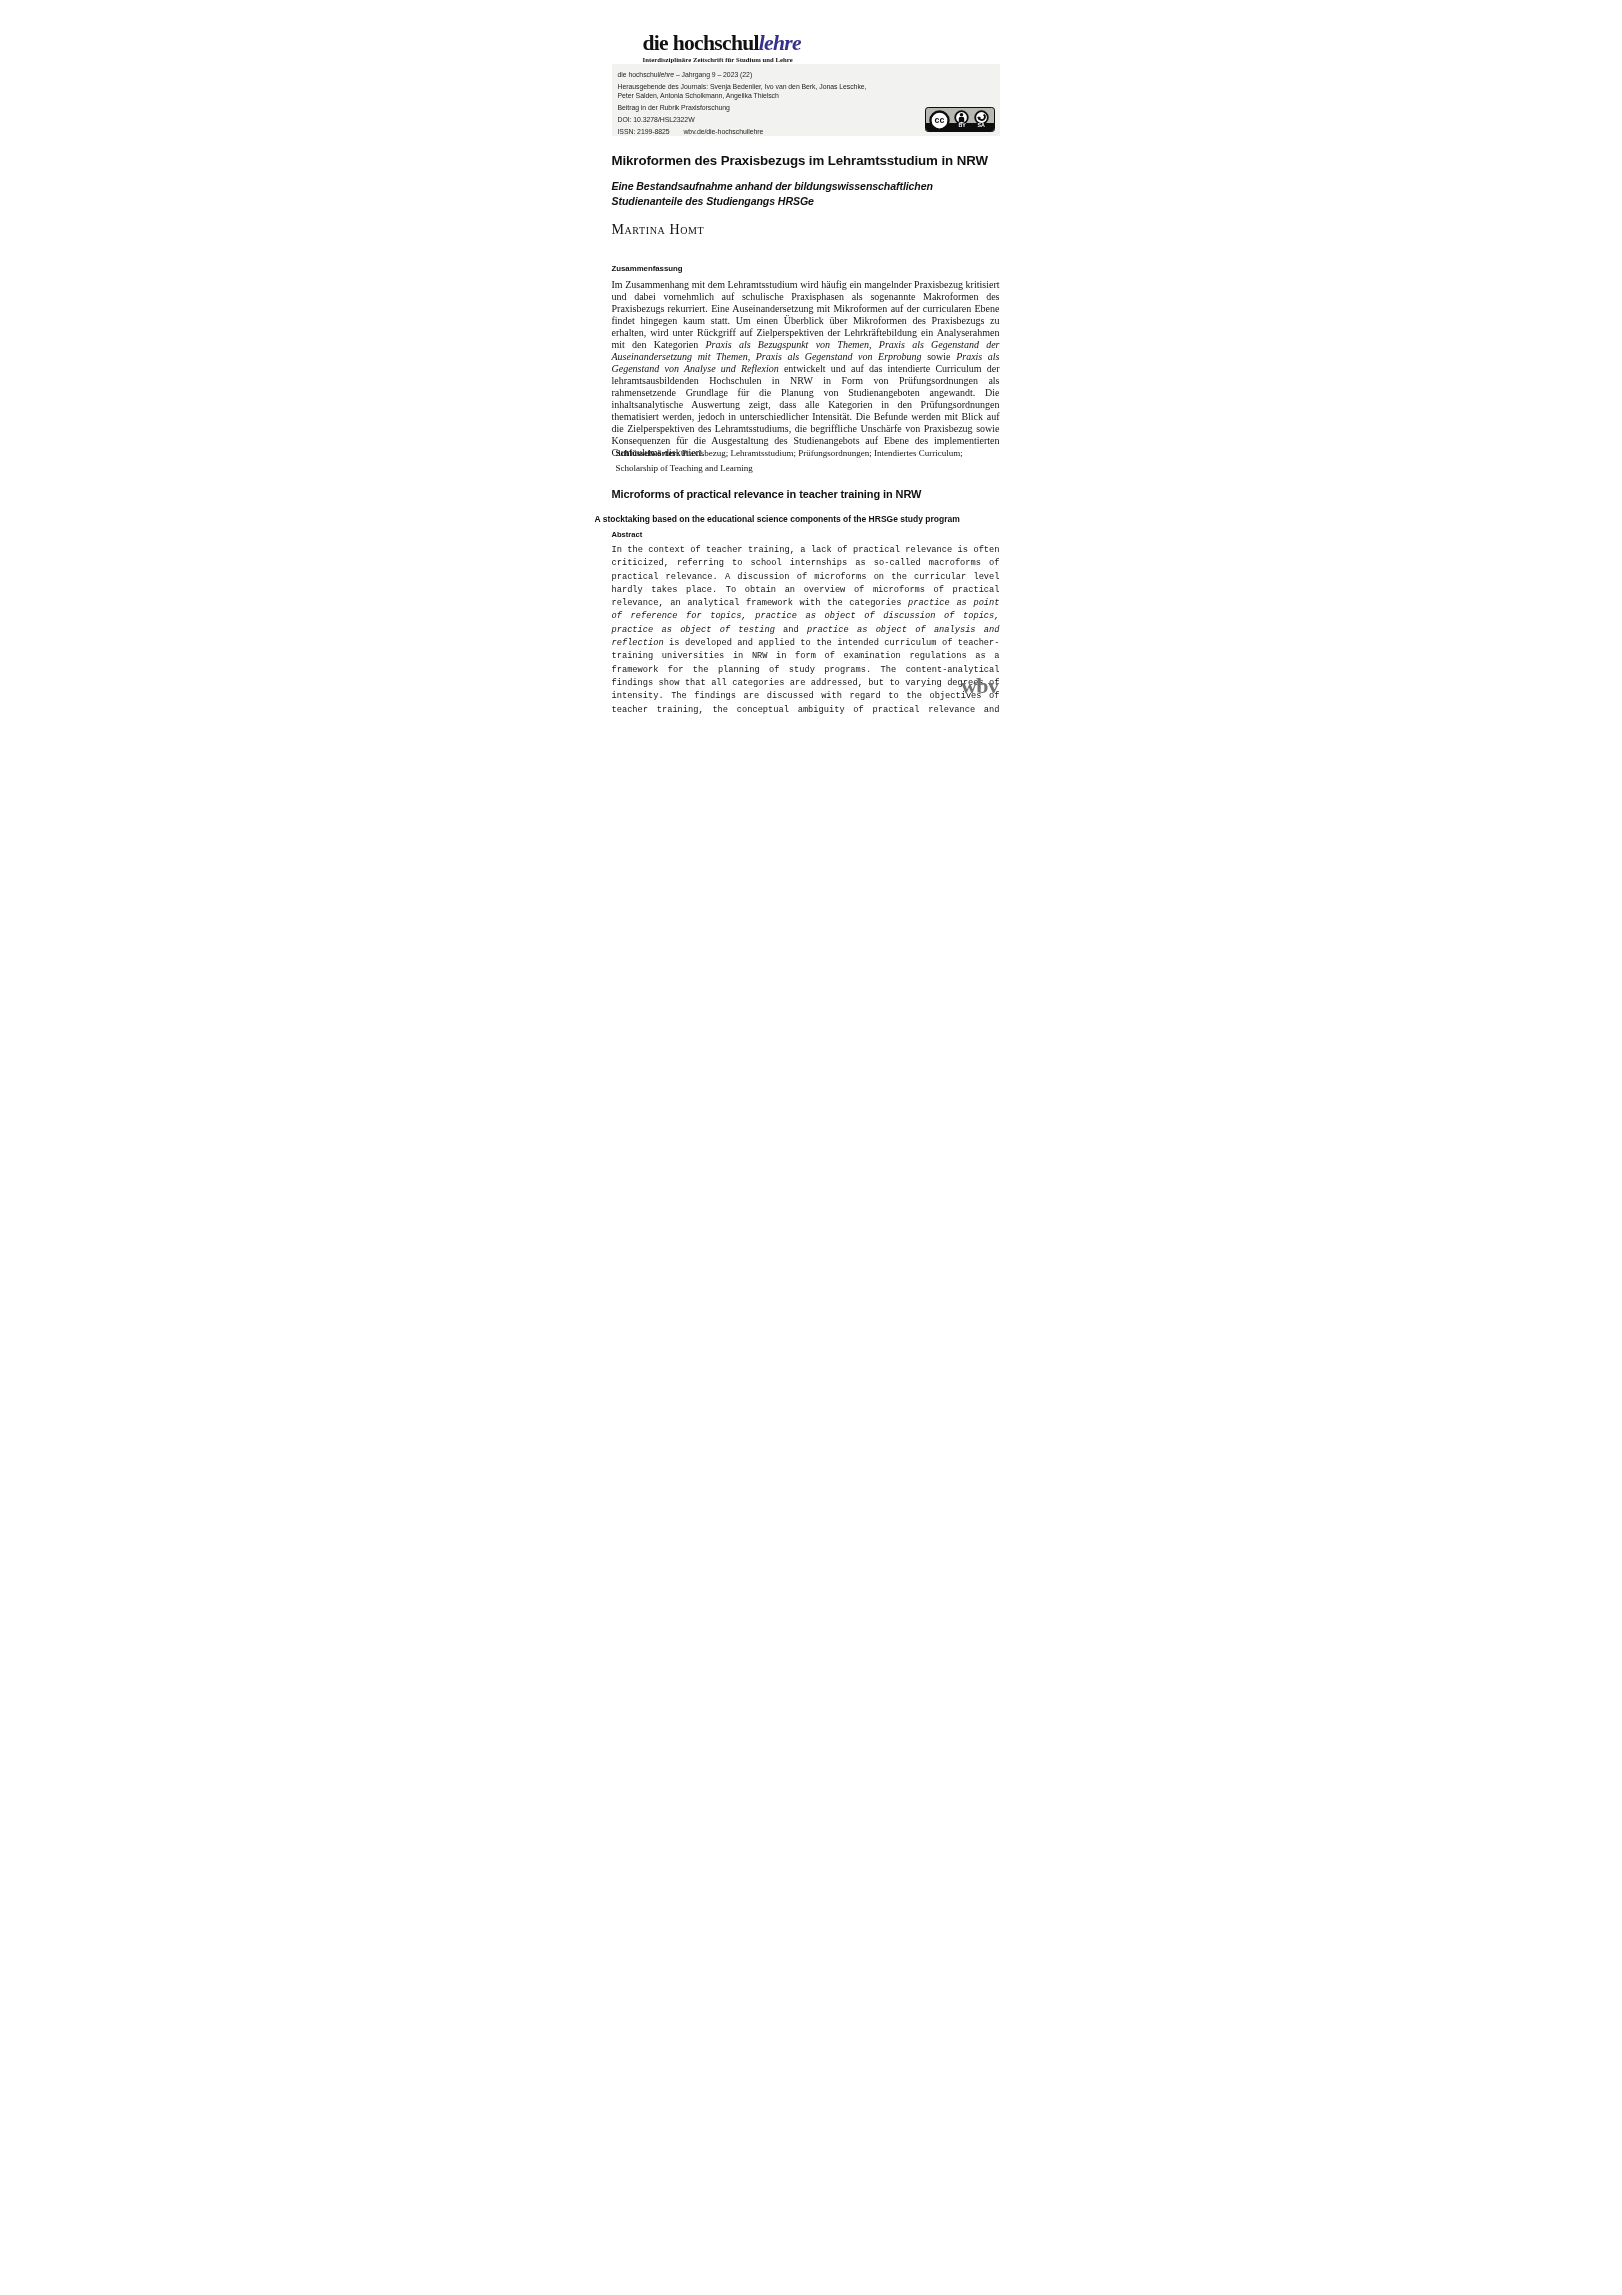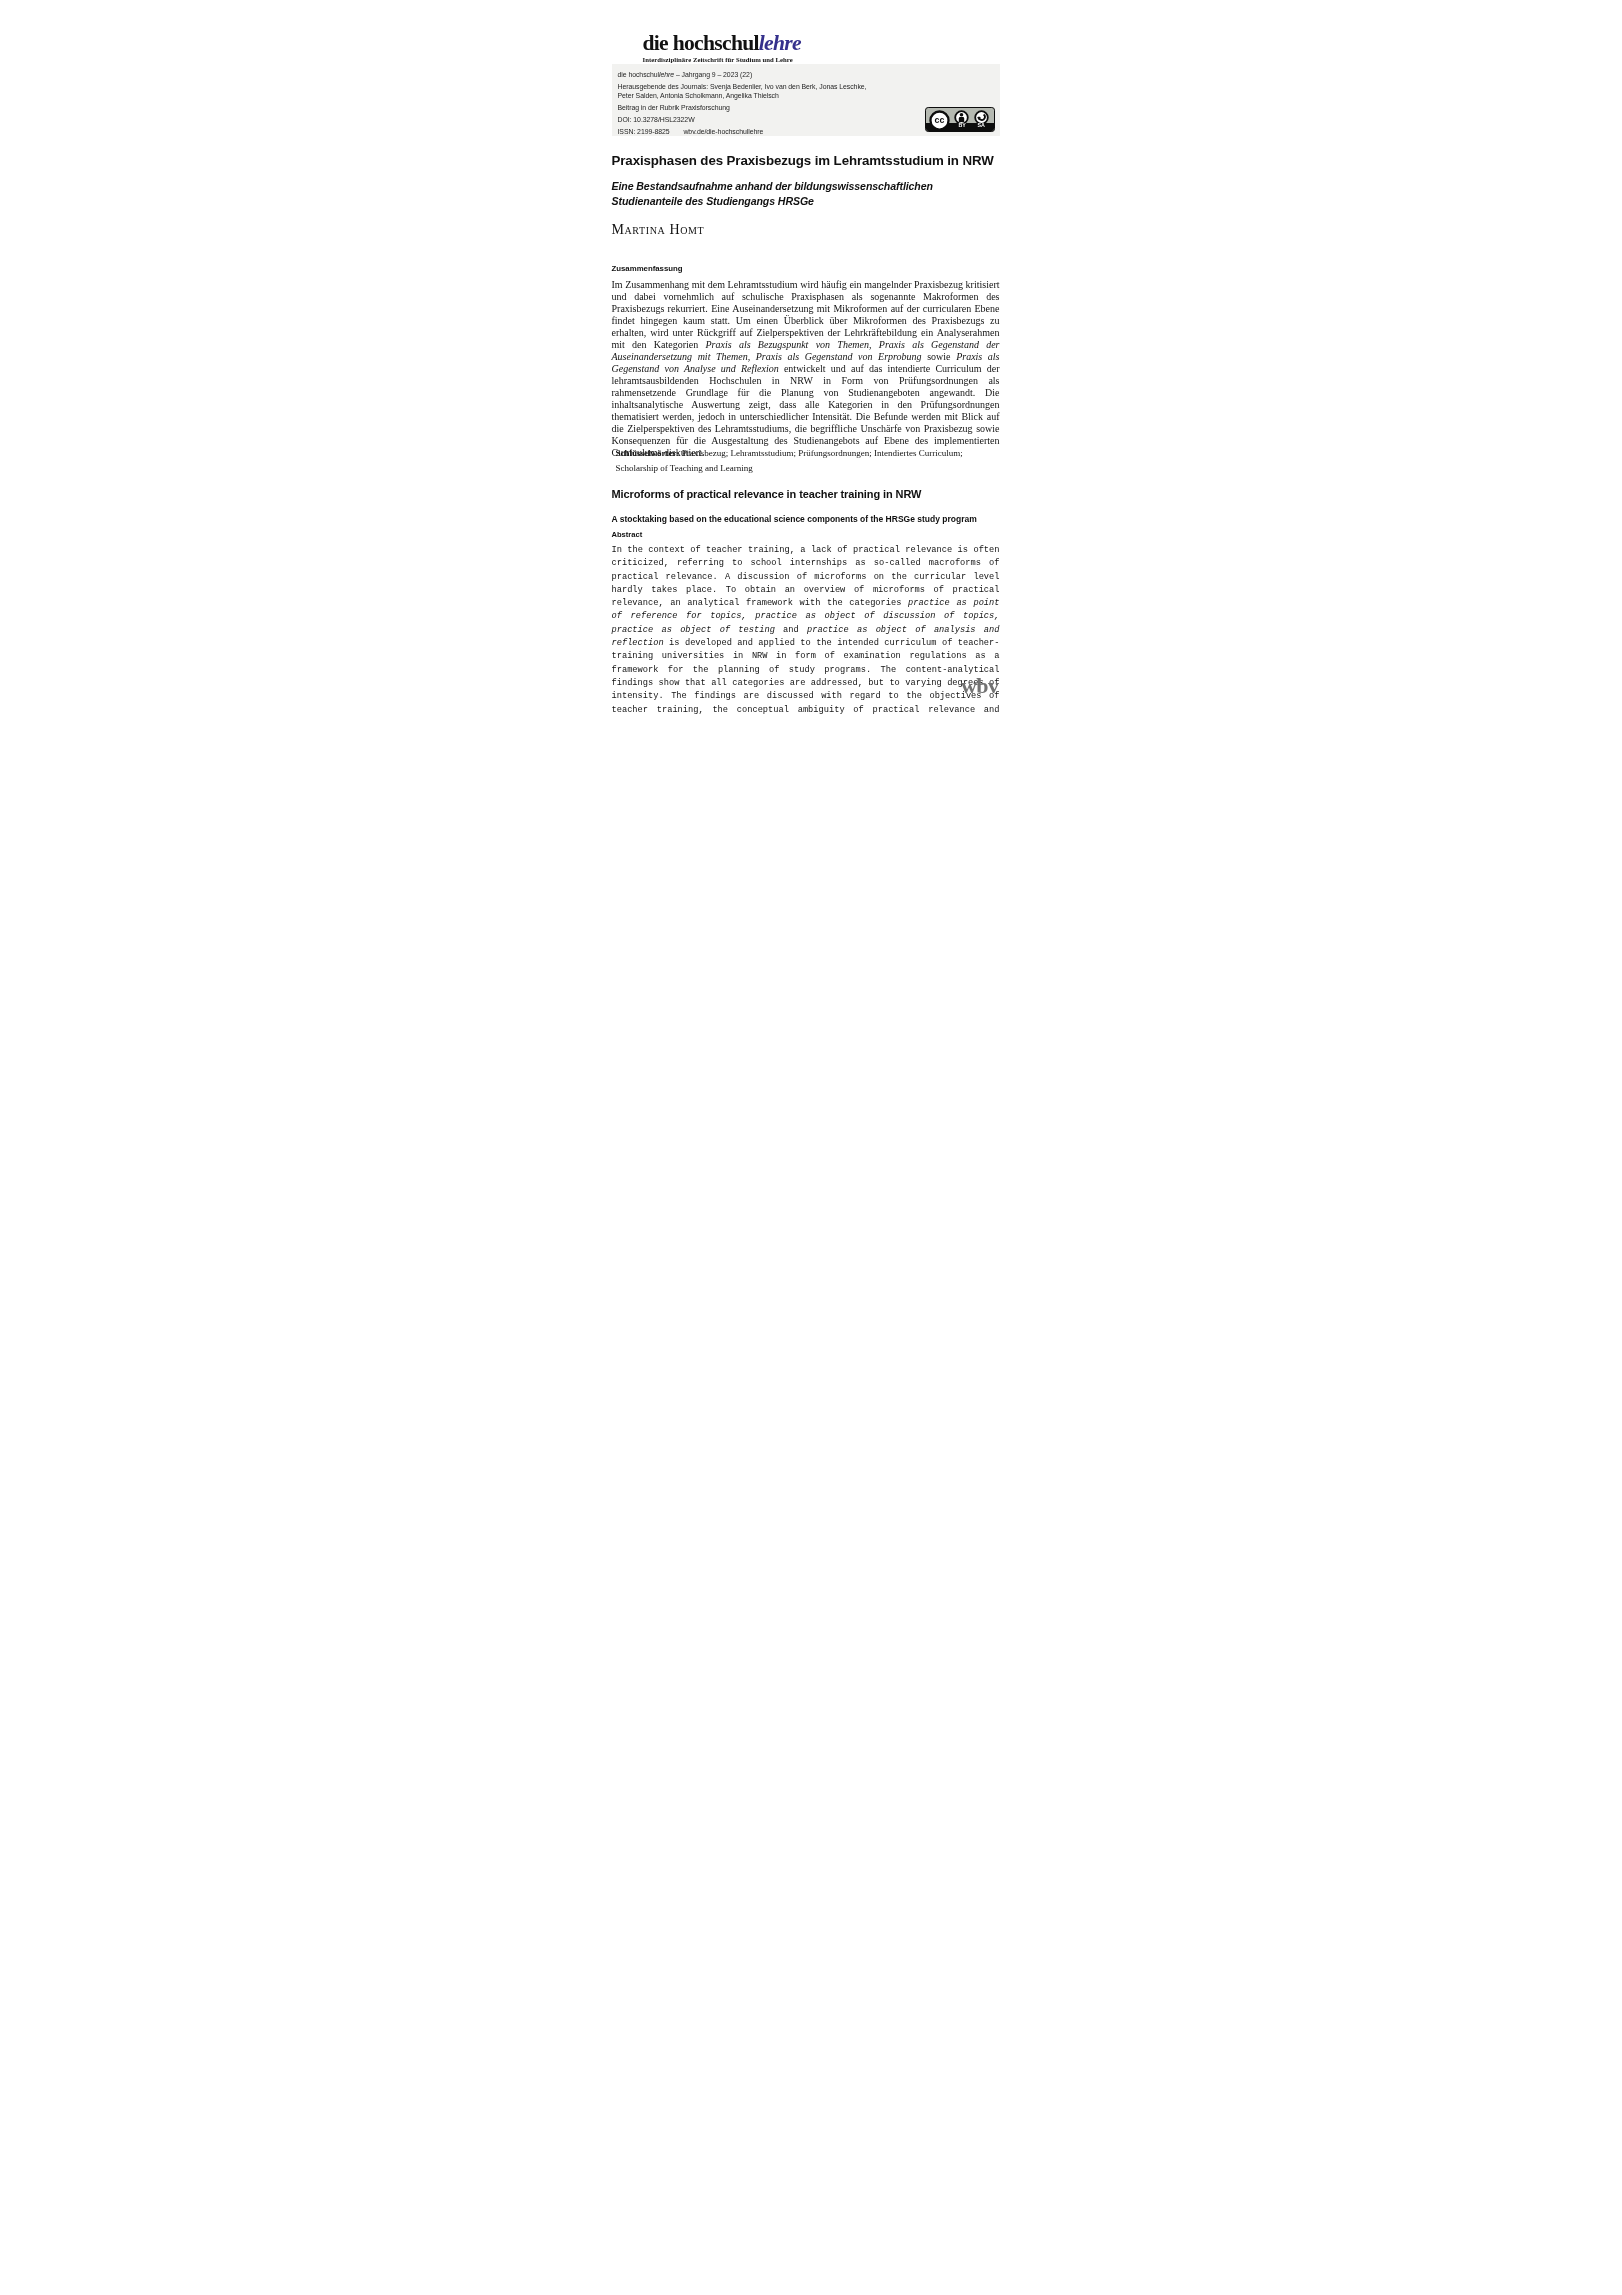--- a/index.html
+++ b/index.html
@@ -63,21 +63,21 @@
     text-align:justify; color:#131313;
   }
   .keywords {
     position:absolute; left:53px; top:442px; width:388px;
     font-family:"Liberation Serif", serif; font-size:9px; line-height:15px;
     text-align:left; color:#131313;
   }
   .keywords b { font-weight:700; }
 
   .title-en { position:absolute; left:53px; top:488px; width:390px; font-size:11px; font-weight:700; letter-spacing:-0.1px; }
-  .subtitle-en { position:absolute; left:53px; top:514px; width:390px; font-size:8.5px; font-weight:700; }
+  .subtitle-en { position:absolute; left:36px; top:514px; width:390px; font-size:8.5px; font-weight:700; }
   .h-en { position:absolute; left:53px; top:530px; font-size:7.6px; font-weight:700; }
   .abstract-en {
     position:absolute; left:53px; top:544px; width:388px;
     font-family:Liberation Mono, monospace; font-size:8.7px; line-height:13.3px;
     text-align:justify; color:#131313;
   }
 
   .publisher-logo {
     position:absolute; right:65px; top:675px;
     font-family:"Liberation Serif", serif; font-weight:700; font-size:22px;
@@ -124,21 +124,21 @@
       <svg class="cc-circle" style="left:48px; top:1.8px;" width="15" height="15" viewBox="0 0 100 100">
         <circle cx="50" cy="50" r="42" fill="#ffffff" stroke="#0d0d0d" stroke-width="12"></circle>
         <path d="M 64 30 A 20 20 0 1 1 33 45" fill="none" stroke="#0d0d0d" stroke-width="12"></path>
         <polygon points="20,48 46,48 33,66" fill="#0d0d0d"></polygon>
       </svg>
       <span class="cc-label by">BY</span>
       <span class="cc-label sa">SA</span>
     </div>
   </div>
 
-  <h1 class="title" style="margin:0;">Praxisphasen des Praxisbezugs im Lehramtsstudium in NRW</h1>
+  <h1 class="title" style="margin:0;">Mikroformen des Praxisbezugs im Lehramtsstudium in NRW</h1>
   <h2 class="subtitle" style="margin:0;">Eine Bestandsaufnahme anhand der bildungswissenschaftlichen Studienanteile des Studiengangs HRSGe</h2>
   <div class="author">Martina Homt</div>
 
   <div class="h-de">Zusammenfassung</div>
   <p class="abstract-de" style="margin:0;"><span>Im Zusammenhang mit dem Lehramtsstudium wird häufig ein mangelnder Praxisbezug kritisiert und dabei vornehmlich auf schulische Praxisphasen als sogenannte Makroformen des Praxisbezugs rekurriert. Eine Auseinandersetzung mit Mikroformen auf der curricularen Ebene findet hingegen kaum statt. Um einen Überblick über Mikroformen des Praxisbezugs zu erhalten, wird unter Rückgriff auf Zielperspektiven der Lehrkräftebildung ein Analyserahmen mit den Kategorien </span><em>Praxis als Bezugspunkt von Themen, Praxis als Gegenstand der Auseinandersetzung mit Themen, Praxis als Gegenstand von Erprobung</em><span> sowie </span><em>Praxis als Gegenstand von Analyse und Reflexion</em><span> entwickelt und auf das intendierte Curriculum der lehramtsausbildenden Hochschulen in NRW in Form von Prüfungsordnungen als rahmensetzende Grundlage für die Planung von Studienangeboten angewandt. Die inhaltsanalytische Auswertung zeigt, dass alle Kategorien in den Prüfungsordnungen thematisiert werden, jedoch in unterschiedlicher Intensität. Die Befunde werden mit Blick auf die Zielperspektiven des Lehramtsstudiums, die begriffliche Unschärfe von Praxisbezug sowie Konsequenzen für die Ausgestaltung des Studienangebots auf Ebene des implementierten Curriculums diskutiert.</span></p>
   <p class="keywords" style="margin:4px;">
     <b>Schlüsselwörter:</b><span> Praxisbezug; Lehramtsstudium; Prüfungsordnungen; Intendiertes Curriculum; Scholarship of Teaching and Learning</span>
   </p>
 
   <div class="title-en">Microforms of practical relevance in teacher training in NRW</div>

